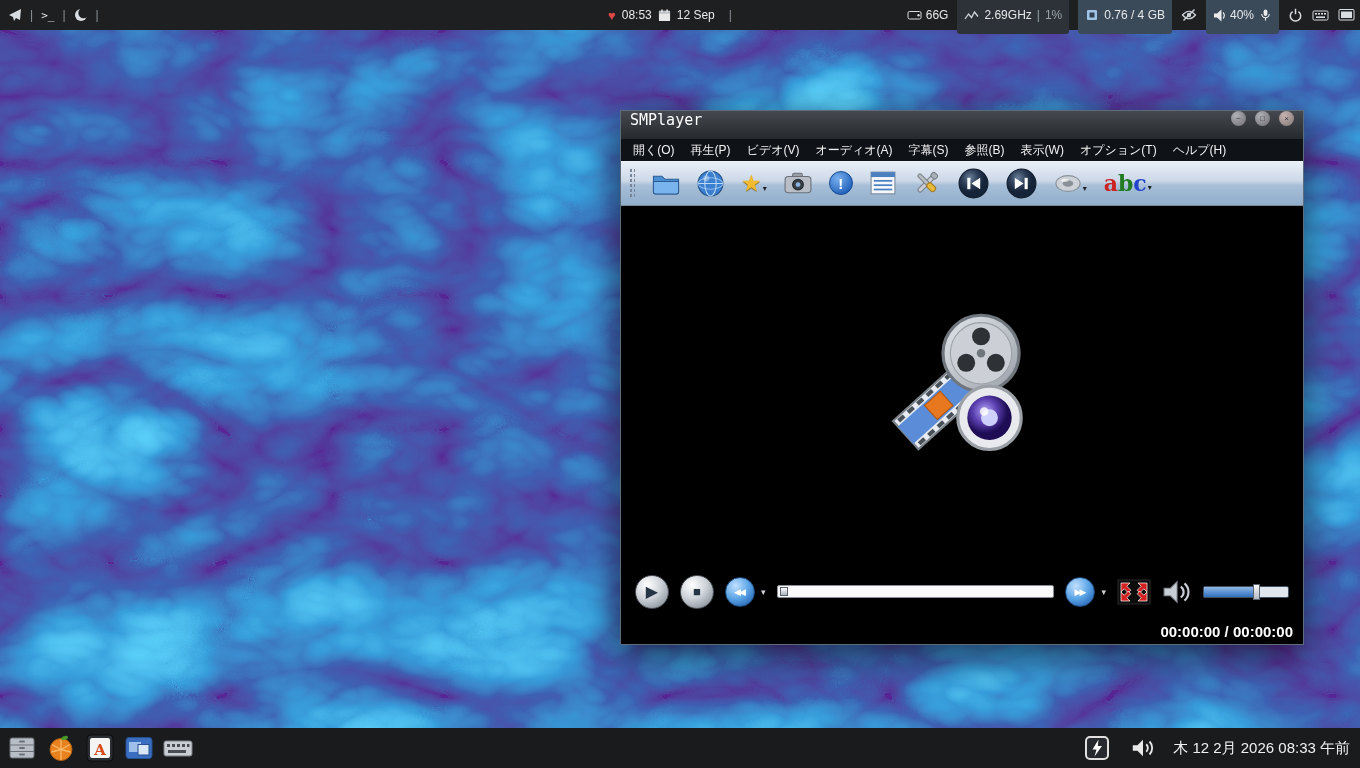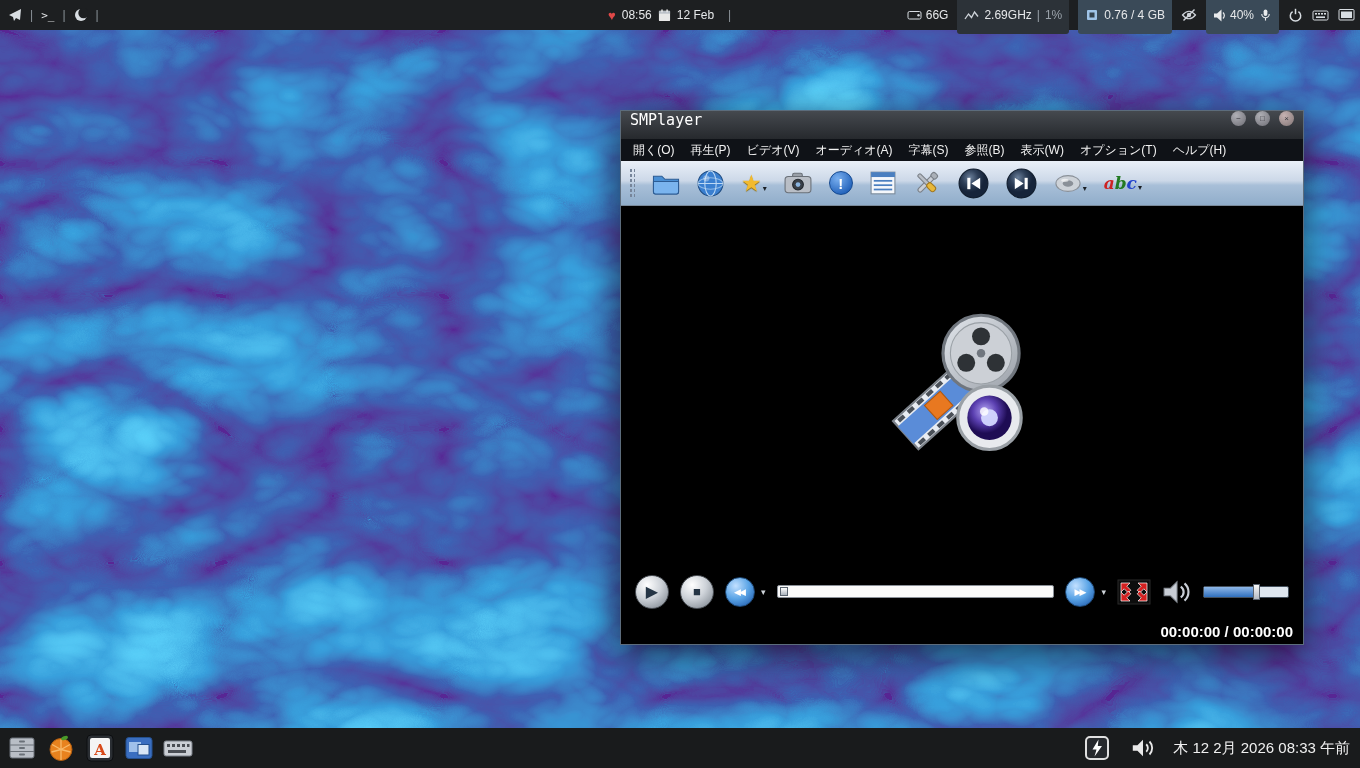--- a/index.html
+++ b/index.html
@@ -56,21 +56,21 @@
     background-image:radial-gradient(#76859a 1px, transparent 1.5px); background-size:4px 5px; }
   .tb-btn { background:none; border:none; display:flex; align-items:flex-end;
     justify-content:center; cursor:default; padding:2px; font:inherit; }
   .star-glyph { font-size:23px; color:#f2b row; }
   .star-glyph { font-size:23px; color:#f2ba2e; text-shadow:0 1px 1px #8a6a10; line-height:22px; }
   .dd { font-size:8px; color:#1a1f26; margin-left:1px; line-height:10px; }
   .info-circle { width:24px; height:24px; border-radius:50%;
     background:radial-gradient(circle at 35% 30%, #7ab0f0, #1f5fb8 80%);
     color:#fff; font-weight:bold; font-size:15px; display:flex; align-items:center;
     justify-content:center; border:1px solid #164a90; }
-  .abc { font-family:"DejaVu Serif", serif; font-weight:bold; font-style:italic; font-size:17px; line-height:20px; }
+  .abc { font-family:"DejaVu Serif", serif; font-weight:bold; font-size:22px; line-height:20px; }
   .abc .la { color:#cc2222; } .abc .lb { color:#227a22; } .abc .lc { color:#2244cc; }
 
   .video { flex:1 1 auto; background:#000; display:flex; align-items:center; justify-content:center; }
 
   .controls { height:55px; background:#000; display:flex; align-items:center;
     padding:0 14px; gap:11px; flex:0 0 auto; }
   .btn-silver { width:34px; height:34px; border-radius:50%; border:1px solid #4a4f55;
     background:radial-gradient(circle at 35% 28%, #ffffff, #cdd2d8 45%, #979ea6 78%, #6d747c 100%);
     display:flex; align-items:center; justify-content:center; color:#253545; font:inherit; }
   .glyph-play { font-size:16px; line-height:16px; }
@@ -132,30 +132,30 @@
       <svg width="14" height="14" viewBox="0 0 14 14">
           <circle cx="7" cy="7" r="6" fill="#d8dde2"></circle>
           <circle cx="9.5" cy="5" r="5.2" fill="#1d1f21"></circle>
         </svg>
     </span>
     <span class="tp-sep">|</span>
   </div>
 
   <div class="tp-center">
     <span style="color:#e04848; font-size:13px">♥</span>
-    <span>08:56</span>
+    <span>08:53</span>
     <span class="tp-icon">
       <svg width="13" height="13" viewBox="0 0 14 14">
           <rect x="1" y="2" width="12" height="11" rx="1" fill="#e8e8e8"></rect>
           <rect x="1" y="2" width="12" height="3" fill="#b8bec6"></rect>
           <rect x="3.5" y="0.5" width="1.6" height="3" fill="#e8e8e8"></rect>
           <rect x="9" y="0.5" width="1.6" height="3" fill="#e8e8e8"></rect>
         </svg>
     </span>
-    <span>12 Feb</span>
+    <span>12 Sep</span>
     <span class="tp-sep" style="margin-left:8px">|</span>
   </div>
 
   <div class="tp-right">
     <span class="tp-icon" style="gap:4px">
       <svg width="15" height="14" viewBox="0 0 15 14">
           <rect x="1" y="3.5" width="13" height="7.5" rx="1.5" fill="none" stroke="#d8dde2"></rect>
           <circle cx="11.5" cy="7.2" r="1.2" fill="#d8dde2"></circle>
         </svg>
       <span>66G</span>

